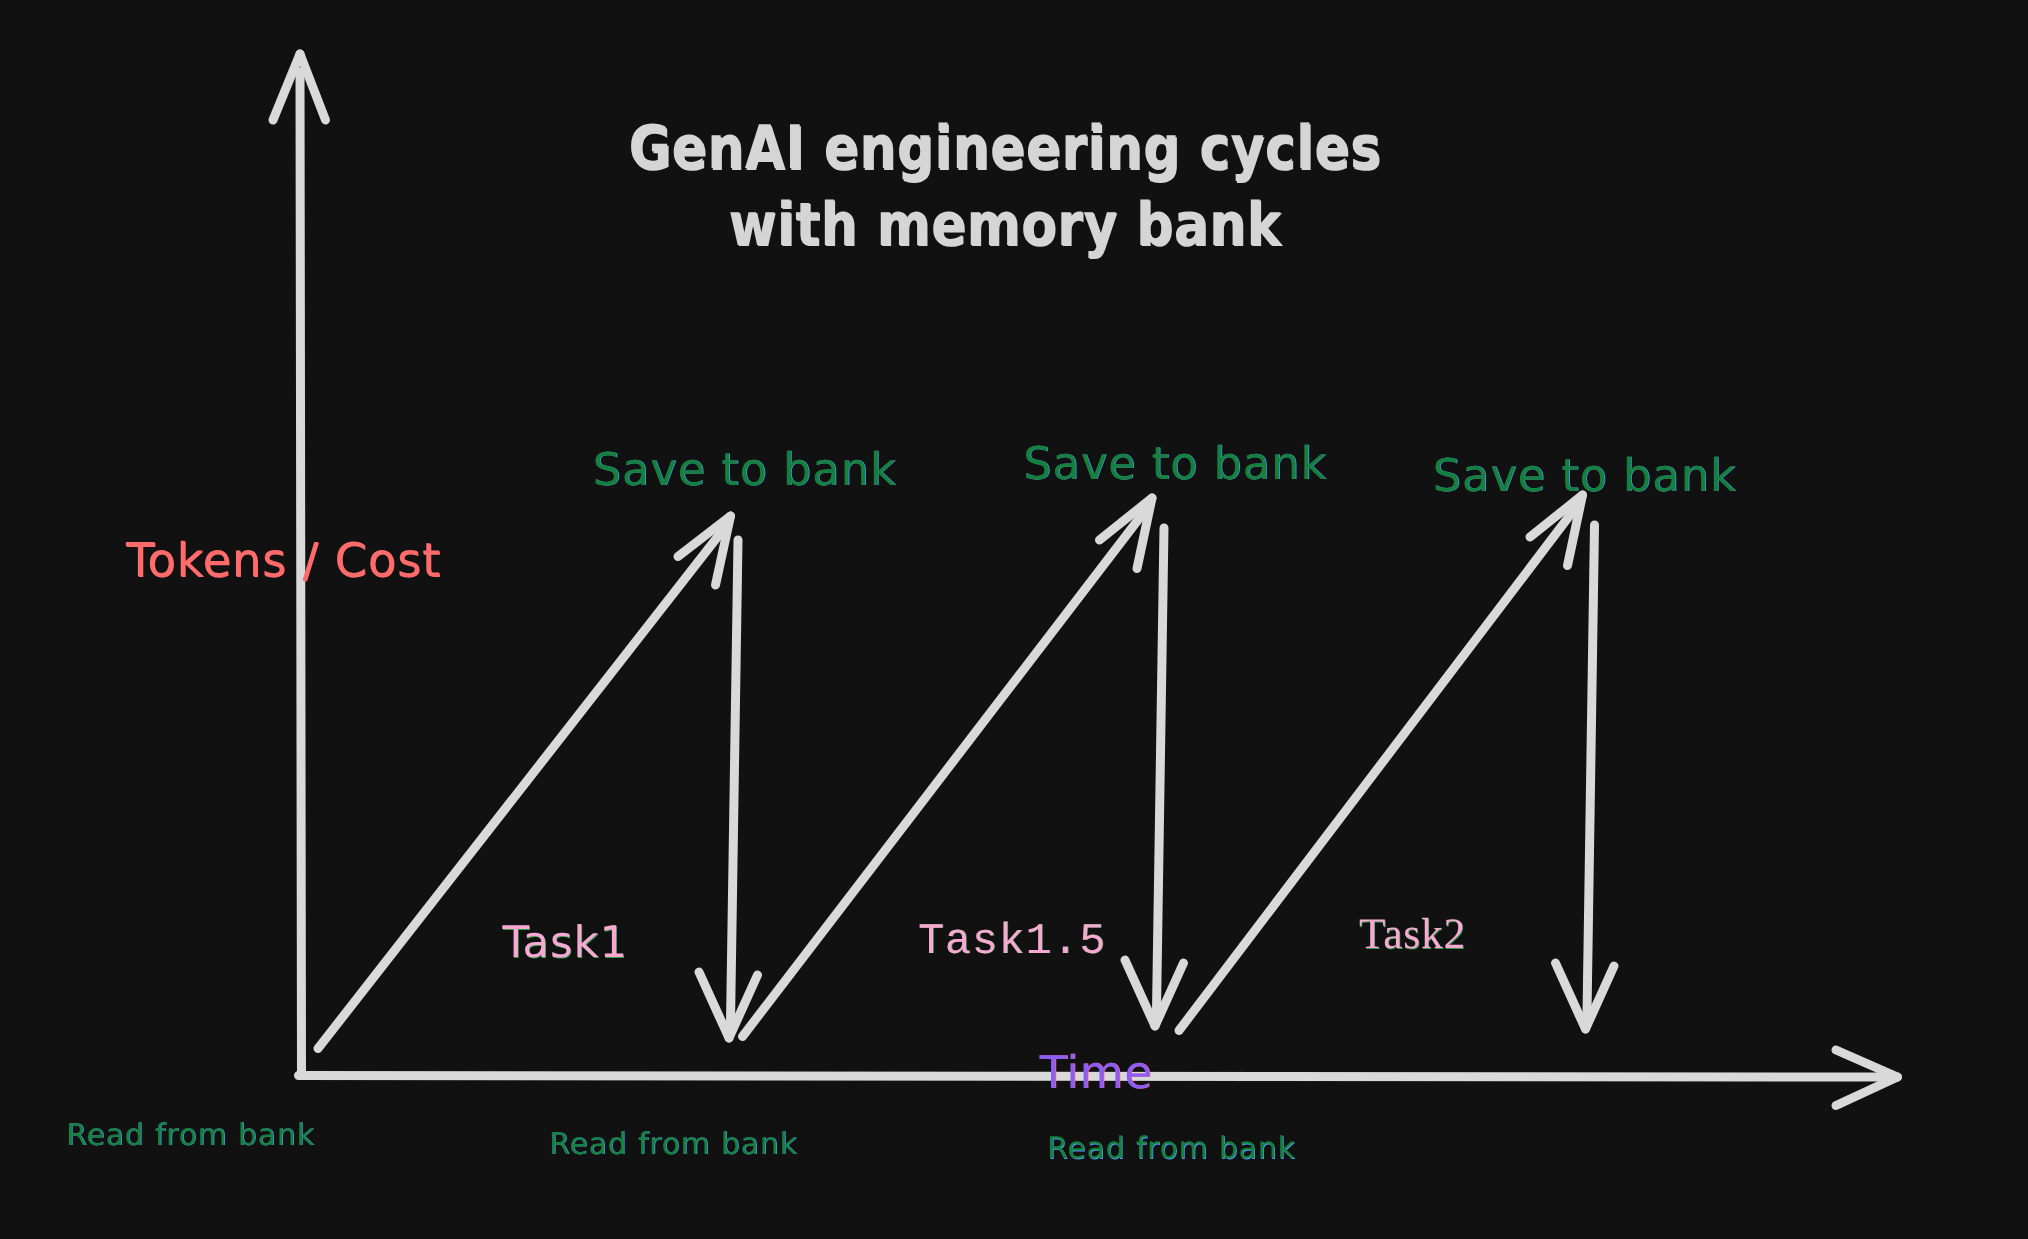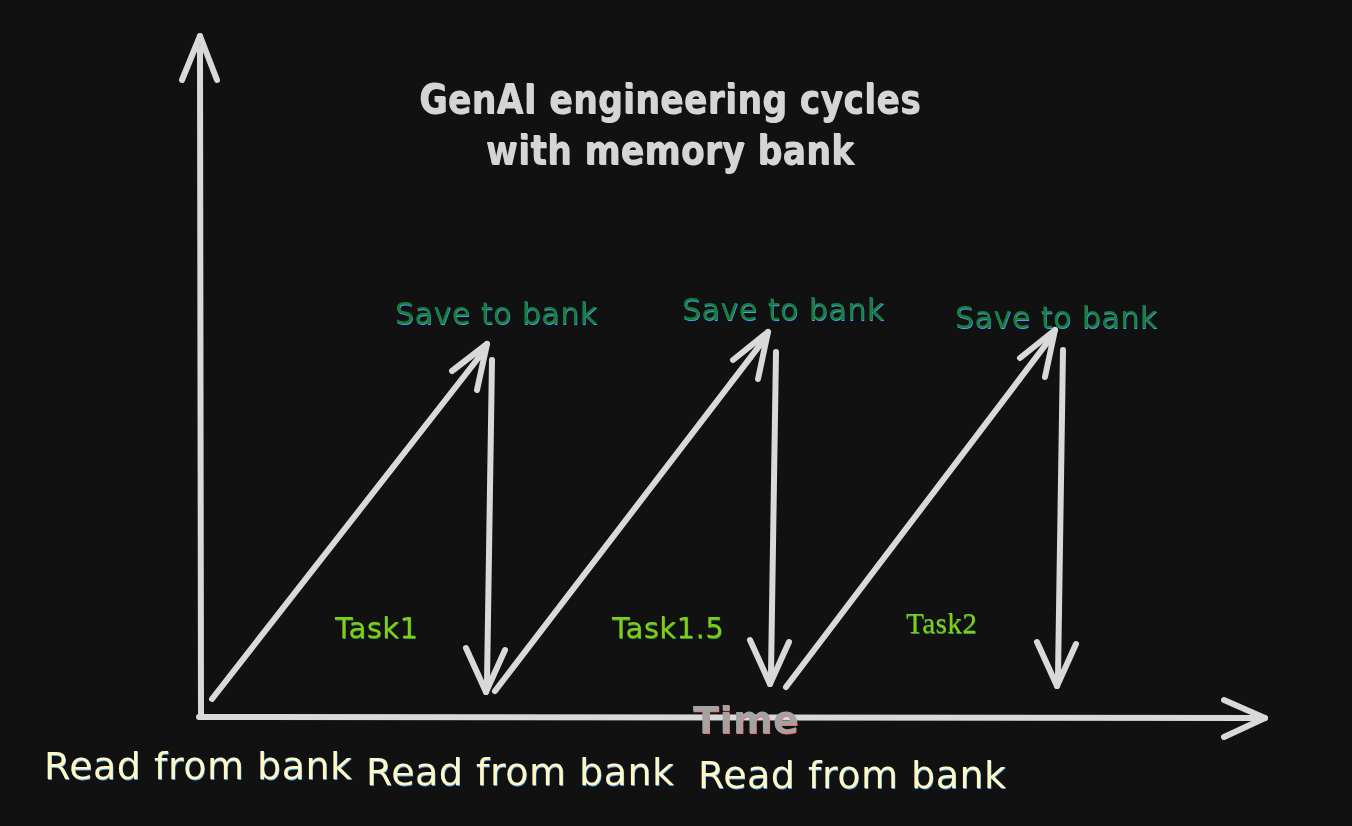--- a/index.html
+++ b/index.html
@@ -51,35 +51,35 @@
     color: #ff6b6b;
     text-shadow: 0.5px 0.5px 0 #ff6b6b;
   }
   .save-label {
     font-size: 30px;
     font-weight: 500;
     color: #15803d;
     text-shadow: 0.5px 0.5px 0 #4f9cf0;
   }
   .read-label {
-    font-size: 38px;
+    font-size: 20px;
     font-weight: 500;
-    color: #fef9c3;
+    color: #15803d;
     text-shadow: 0.5px 0.5px 0 #4f9cf0;
   }
   .task-label {
     font-size: 29px;
     font-weight: 500;
-    color: #84cc16;
+    color: #f9a8d4;
     text-shadow: 0.5px 0.5px 0 #2e9e46;
   }
   .time-label {
-    font-size: 38px;
-    font-weight: 700;
-    color: #a3a3a3;
+    font-size: 30px;
+    font-weight: 400;
+    color: #8b5cf6;
     text-shadow: 0.5px 0.5px 0 #ff6b6b;
   }
 </style>
 </head>
 <body>
 
 <div id="canvas">
 
   <svg id="diagram-svg" viewBox="0 0 1352 826">
     <g stroke="#d9d9d9" stroke-width="6" stroke-linecap="round" fill="none">
@@ -133,28 +133,29 @@
       </g>
 
     </g>
   </svg>
 
   <div class="title">
     <span class="title-line">GenAI engineering cycles</span>
     <span class="title-line">with memory bank</span>
   </div>
 
+  <div class="lbl axis-label" style="left:84px; top:356px;">Tokens / Cost</div>
 
   <div class="lbl time-label" style="left:693px; top:698px;">Time</div>
 
   <div class="lbl save-label" style="left:395px; top:296px;">Save to bank</div>
   <div class="lbl save-label" style="left:682px; top:292px;">Save to bank</div>
   <div class="lbl save-label" style="left:955px; top:300px;">Save to bank</div>
 
   <div class="lbl task-label" style="left:335px; top:611px;">Task1</div>
-  <div class="lbl task-label" style="left:612px; top:611px;">Task1.5</div>
+  <div class="lbl task-label" style="left:612px; top:611px;font-family:Liberation Mono, monospace;">Task1.5</div>
   <div class="lbl task-label" style="left:906px; top:607px;font-family:Liberation Serif, serif;">Task2</div>
 
   <div class="lbl read-label" style="left:44px; top:744px;">Read from bank</div>
   <div class="lbl read-label" style="left:366px; top:750px;">Read from bank</div>
   <div class="lbl read-label" style="left:698px; top:753px;">Read from bank</div>
 
 </div>
 
 </body></html>

